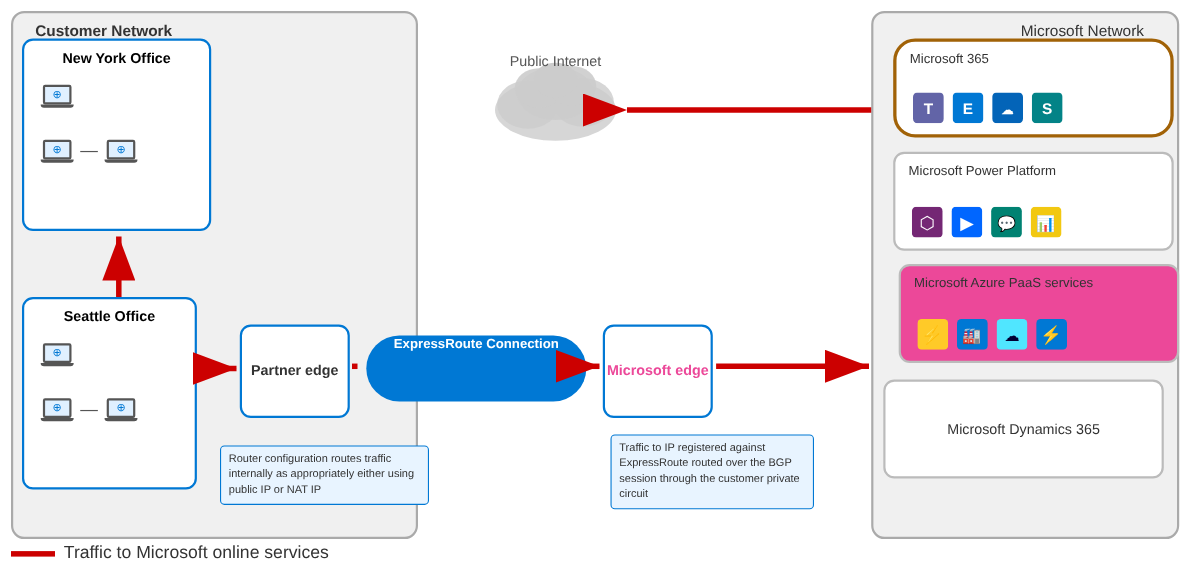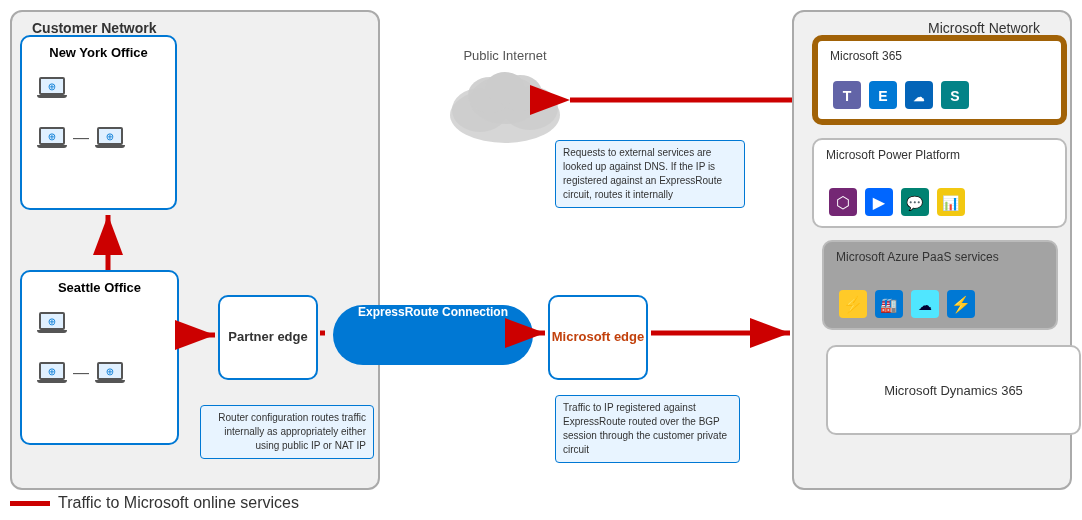--- a/index.html
+++ b/index.html
@@ -59,21 +59,21 @@
       font-size: 14px;
       font-weight: normal;
       color: #333;
     }
 
     
     .ny-office {
       position: absolute;
       left: 20px;
       top: 35px;
-      width: 157px;
+      width: 172px;
       height: 175px;
       border: 2px solid #0078d4;
       border-radius: 10px;
       background: #fff;
     }
 
     
     .seattle-office {
       position: absolute;
       left: 20px;
@@ -118,21 +118,21 @@
       border-radius: 10px;
       background: #fff;
       display: flex;
       align-items: center;
       justify-content: center;
       text-align: center;
     }
     .ms-edge-label {
       font-size: 13px;
       font-weight: bold;
-      color: #c2410c;
+      color: #ec4899;
       line-height: 1.3;
     }
 
     
     .expressroute {
       position: absolute;
       left: 330px;
       top: 292px;
       width: 210px;
       height: 80px;
@@ -180,21 +180,21 @@
     
     .cloud-container {
       position: absolute;
       left: 430px;
       top: 30px;
       width: 150px;
       height: 120px;
       display: flex;
       flex-direction: column;
       align-items: center;
-      justify-content: flex-end;
+      justify-content: center;
     }
 
     
     .callout {
       position: absolute;
       background: #e8f4ff;
       border: 1px solid #0078d4;
       border-radius: 4px;
       padding: 5px 7px;
       font-size: 10px;
@@ -332,21 +332,21 @@
       <ellipse cx="40" cy="50" rx="28" ry="22" fill="#ccc" opacity="0.8"></ellipse>
       <ellipse cx="90" cy="48" rx="28" ry="22" fill="#ccc" opacity="0.8"></ellipse>
       <ellipse cx="65" cy="40" rx="35" ry="24" fill="#ccc" opacity="0.9"></ellipse>
       <ellipse cx="50" cy="35" rx="22" ry="18" fill="#ccc" opacity="0.9"></ellipse>
       <ellipse cx="80" cy="33" rx="22" ry="18" fill="#ccc" opacity="0.9"></ellipse>
       <ellipse cx="65" cy="28" rx="20" ry="16" fill="#ccc"></ellipse>
     </svg>
     <div style="position:absolute; top:18px; left:0; right:0; text-align:center; font-size:13px; color:#555; font-weight:normal; line-height:1.3;">Public Internet</div>
   </div>
 
-  <div style="position:absolute; right:15px; top:35px; width:255px; height:90px; border:6px solid #a16207; border-radius:10px; background:#fff;">
+  <div style="position:absolute; right:15px; top:35px; width:255px; height:90px; border:3px solid #a16207; border-radius:20px; background:#fff;">
     <div class="service-box-label">Microsoft 365</div>
     <div style="position:absolute; bottom:10px; left:15px; display:flex; gap:8px; align-items:center;">
 
       <svg width="28" height="28" viewBox="0 0 28 28">
         <rect width="28" height="28" rx="4" fill="#6264a7"></rect>
         <text x="14" y="20" text-anchor="middle" font-size="14" fill="white" font-weight="bold">T</text>
       </svg>
 
       <svg width="28" height="28" viewBox="0 0 28 28">
         <rect width="28" height="28" rx="4" fill="#0078d4"></rect>
@@ -380,21 +380,21 @@
         <rect width="28" height="28" rx="4" fill="#008272"></rect>
         <text x="14" y="20" text-anchor="middle" font-size="14" fill="white">💬</text>
       </svg>
       <svg width="28" height="28" viewBox="0 0 28 28">
         <rect width="28" height="28" rx="4" fill="#f2c811"></rect>
         <text x="14" y="20" text-anchor="middle" font-size="14" fill="#333">📊</text>
       </svg>
     </div>
   </div>
 
-  <div style="position:absolute; right:24px; top:240px; width:236px; height:90px; border:2px solid #bbb; border-radius:10px; background:#a3a3a3;">
+  <div style="position:absolute; right:10px; top:240px; width:255px; height:90px; border:2px solid #bbb; border-radius:10px; background:#ec4899;">
     <div class="service-box-label">Microsoft Azure PaaS services</div>
     <div style="position:absolute; bottom:10px; left:15px; display:flex; gap:8px; align-items:center;">
       <svg width="28" height="28" viewBox="0 0 28 28">
         <rect width="28" height="28" rx="4" fill="#ffca28"></rect>
         <text x="14" y="20" text-anchor="middle" font-size="16" fill="#333">⚡</text>
       </svg>
       <svg width="28" height="28" viewBox="0 0 28 28">
         <rect width="28" height="28" rx="4" fill="#0078d4"></rect>
         <text x="14" y="20" text-anchor="middle" font-size="14" fill="white">🏭</text>
       </svg>
@@ -402,21 +402,21 @@
         <rect width="28" height="28" rx="4" fill="#50e6ff"></rect>
         <text x="14" y="20" text-anchor="middle" font-size="14" fill="#003">☁</text>
       </svg>
       <svg width="28" height="28" viewBox="0 0 28 28">
         <rect width="28" height="28" rx="4" fill="#0078d4"></rect>
         <text x="14" y="20" text-anchor="middle" font-size="16" fill="white">⚡</text>
       </svg>
     </div>
   </div>
 
-  <div style="position:absolute; right:1px; top:345px; width:255px; height:90px; border:2px solid #bbb; border-radius:10px; background:#fff;padding-left:12px;">
+  <div style="position:absolute; right:24px; top:345px; width:255px; height:90px; border:2px solid #bbb; border-radius:10px; background:#fff;padding-left:12px;">
     <div style="position:absolute; top:50%; left:50%; transform:translate(-50%,-50%); font-size:13px; color:#333; white-space:nowrap;">Microsoft Dynamics 365</div>
   </div>
 
   <svg class="arrows">
 
     <defs>
       <marker id="arrowhead-red" markerWidth="8" markerHeight="6" refX="8" refY="3" orient="auto">
         <polygon points="0 0, 8 3, 0 6" fill="#c00"></polygon>
       </marker>
       <marker id="arrowhead-red-left" markerWidth="8" markerHeight="6" refX="0" refY="3" orient="auto">
@@ -430,25 +430,22 @@
 
     <line x1="320" y1="333" x2="325" y2="333" stroke="#c00" stroke-width="5"></line>
     <line x1="530" y1="333" x2="545" y2="333" stroke="#c00" stroke-width="5" marker-end="url(#arrowhead-red)"></line>
 
     <line x1="651" y1="333" x2="790" y2="333" stroke="#c00" stroke-width="5" marker-end="url(#arrowhead-red)"></line>
 
     <line x1="792" y1="100" x2="570" y2="100" stroke="#c00" stroke-width="5" marker-end="url(#arrowhead-red-left)"></line>
   </svg>
 
 
-  <div class="callout" style="left:555px; top:140px; width:190px;">
-    <span>Requests to external services are looked up against DNS. If the IP is registered against an ExpressRoute circuit, routes it internally</span>
-  </div>
-
-  <div class="callout" style="left:200px; top:405px; width:174px;text-align:right;">
+
+  <div class="callout" style="left:200px; top:405px; width:190px;">
     <span>Router configuration routes traffic internally as appropriately either using public IP or NAT IP</span>
   </div>
 
   <div class="callout" style="left:555px; top:395px; width:185px;">
     <span>Traffic to IP registered against ExpressRoute routed over the BGP session through the customer private circuit</span>
   </div>
 
   <div class="legend">
     <div class="legend-line"></div>
     <span>Traffic to Microsoft online services</span>

